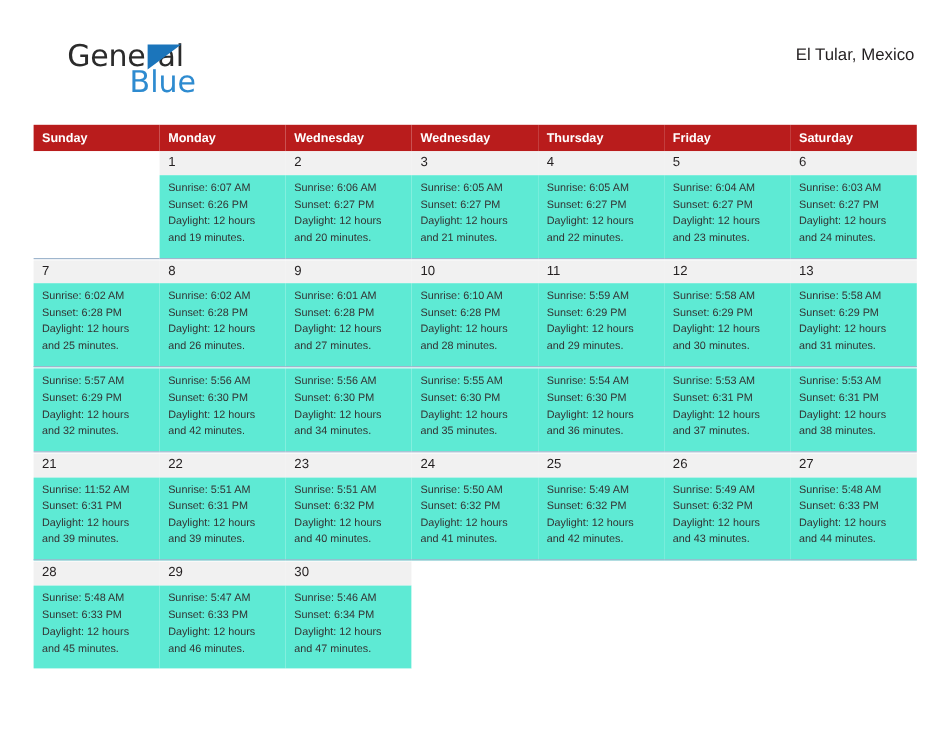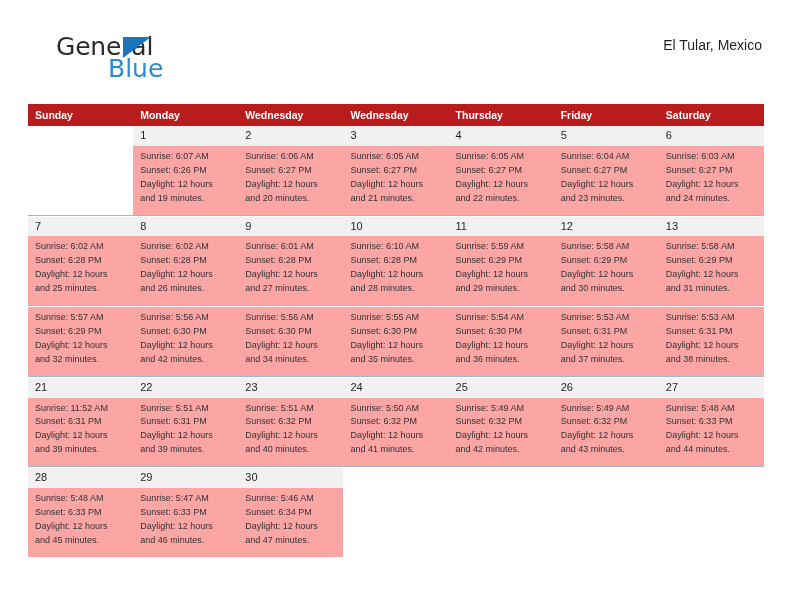--- a/index.html
+++ b/index.html
@@ -116,21 +116,21 @@
   .daynum-row td {
     background: #f1f1f1;
     font-size: 11px;
     color: #231f20;
     padding: 3px 0 3px 7px;
     vertical-align: top;
     line-height: 1.25;
     height: 12px;
   }
   .detail-row td {
-    background: #fca5a5;
+    background: #5eead4;
     font-size: 9px;
     color: #333333;
     padding: 4px 6px 9px 7px;
     vertical-align: top;
     line-height: 1.55;
   }
   .detail-row td div {
     white-space: nowrap;
   }
   .empty-cell {

